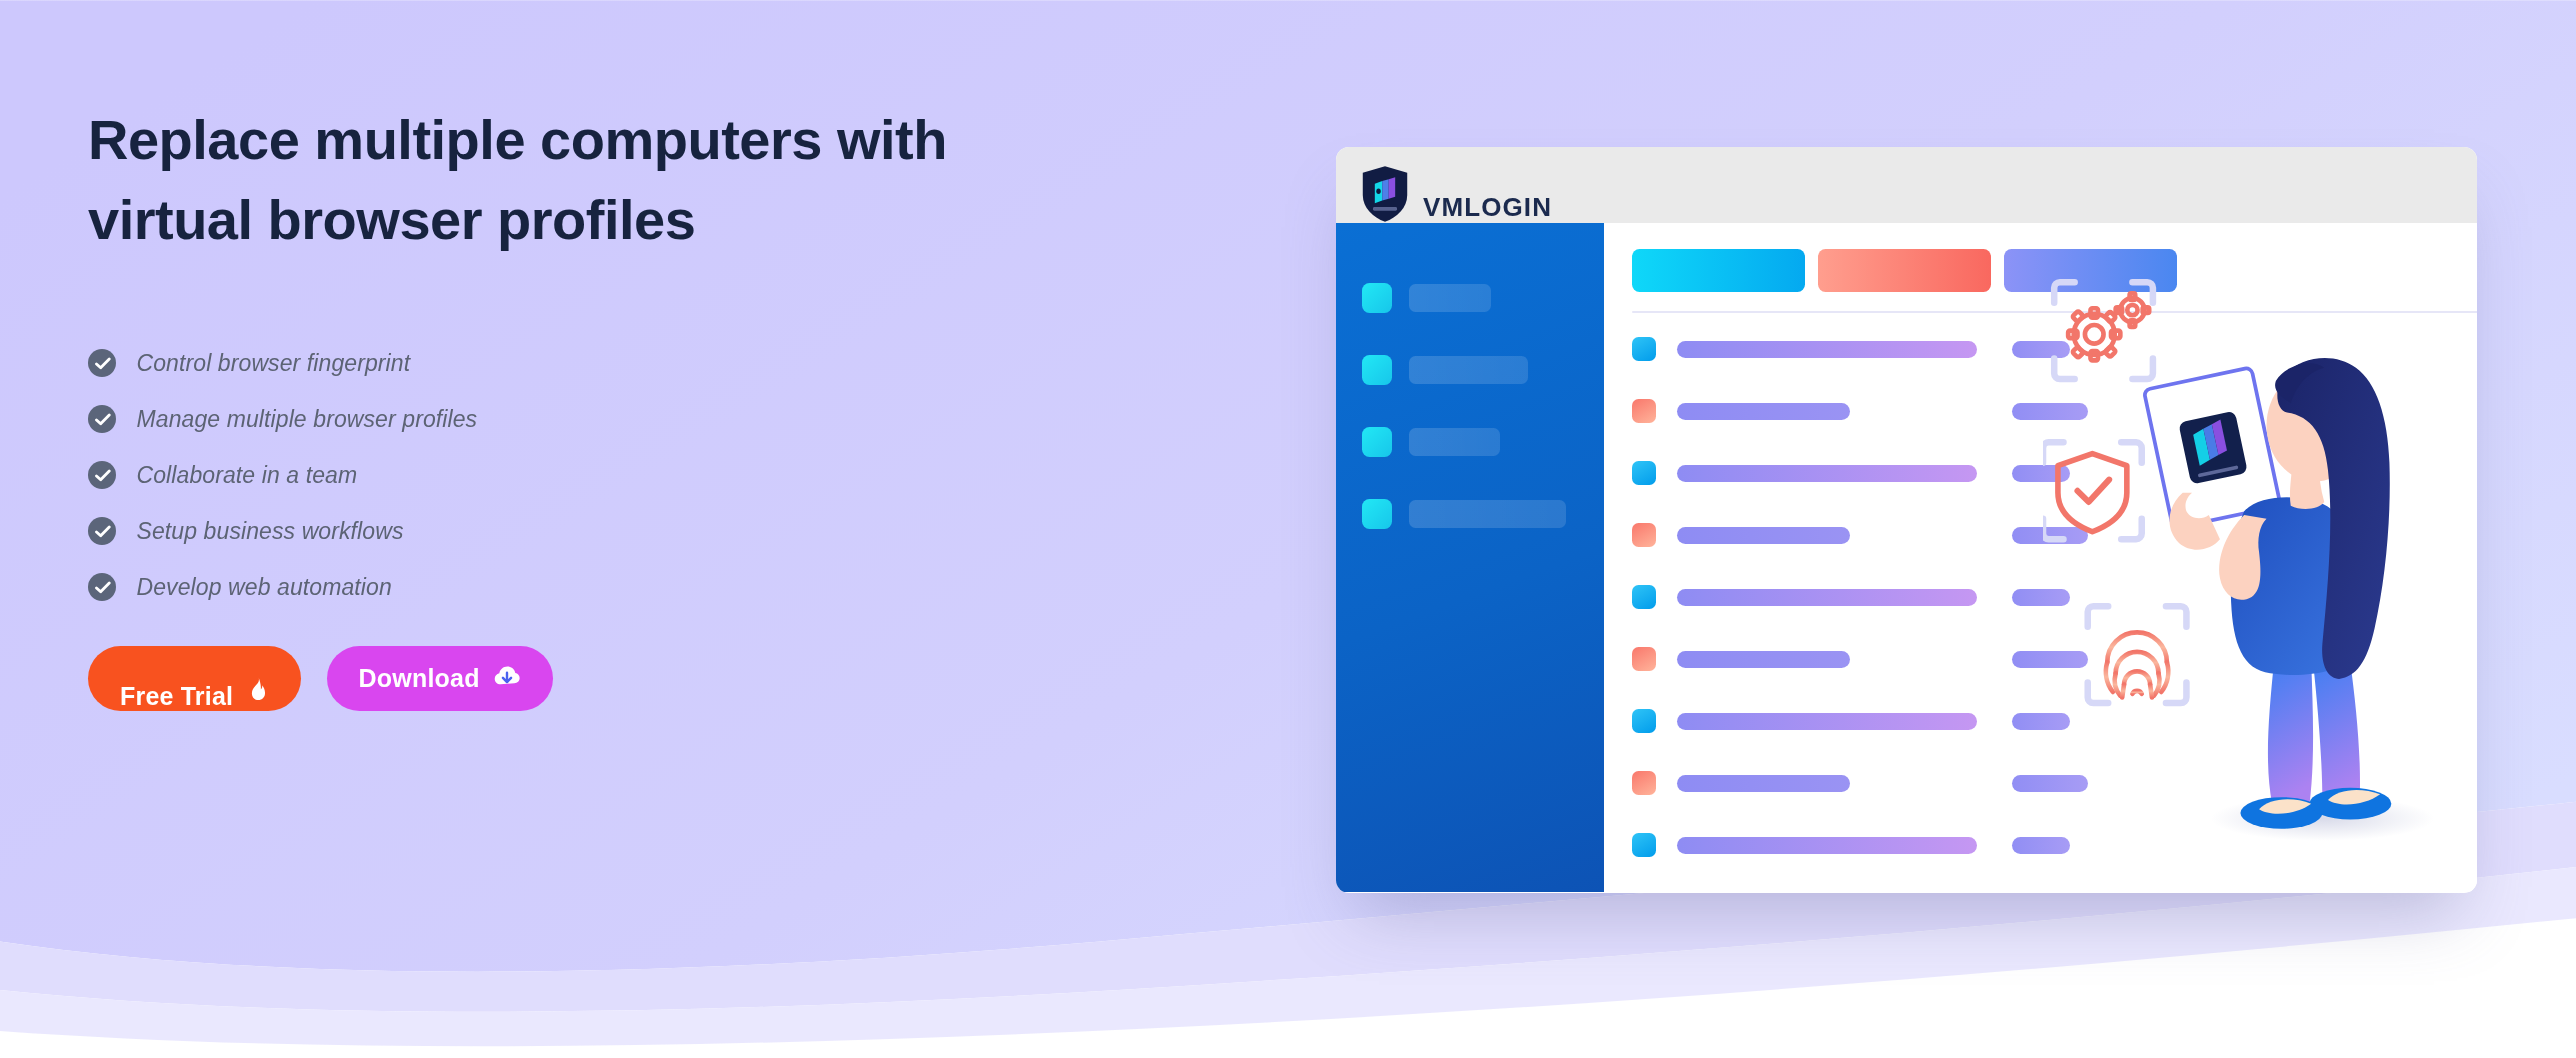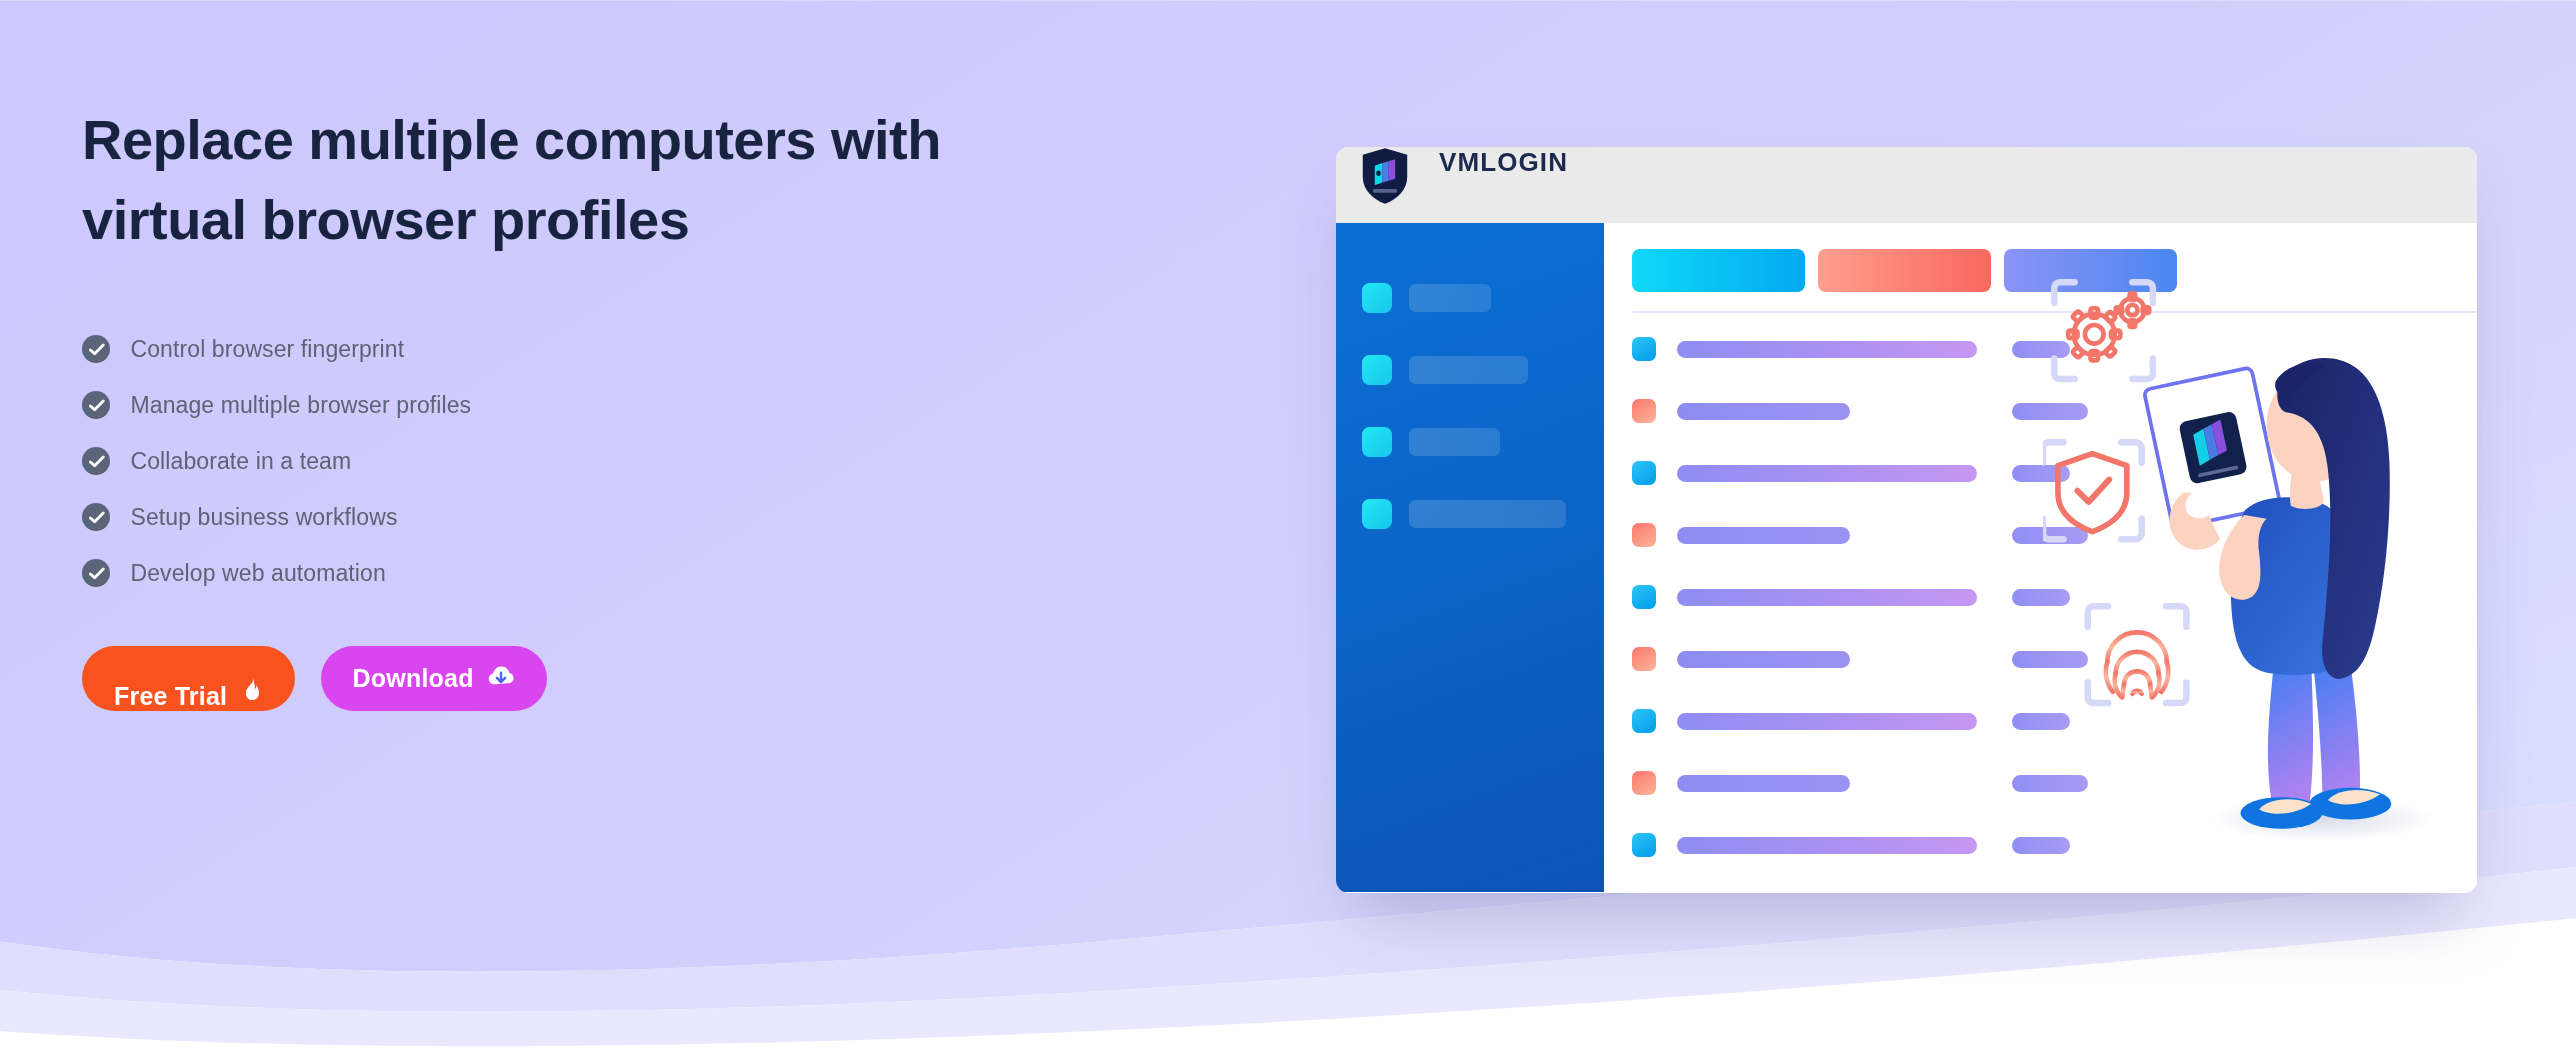--- a/index.html
+++ b/index.html
@@ -15,39 +15,40 @@
     position:absolute; inset:0; overflow:hidden;
     background:#ffffff;
   }
   .bg-main{
     position:absolute; left:0; top:0; width:2576px; height:1059px;
   }
   .bg-main svg{ display:block; width:2576px; height:1059px; }
 
   
   .left{
-    position:absolute; left:82px; top:112px; width:1212px;
+    position:absolute; left:88px; top:112px; width:1212px;
   }
   .headline{
     font-size:56px;
     line-height:1.0;
     font-weight:700;
     color:#17233f;
     letter-spacing:-0.5px;
     width:1165px;
   }
   .headline .l2{ display:block; margin-top:24px; }
 
   .features{
     margin-top:73px;
     list-style:none;
   }
   .feat{
-    display:flex; align-items:center;
+    display:flex; align-items:flex-end;
     height:56px;
+    font-style:italic;
   }
   .feat-ico{
     width:28px; height:28px; flex:0 0 28px;
     border-radius:50%;
     background:#5b657a;
     position:relative;
     margin-right:20.5px;
   }
   .feat-ico svg{ position:absolute; left:6.5px; top:7.5px; }
   .feat-label{
@@ -81,23 +82,22 @@
     left:1336px; top:147px;
     width:1141px; height:746px;
     border-radius:13px;
     background:#ffffff;
     box-shadow: 0 37px 65px -18.6px rgba(110,110,160,0.38);
     overflow:hidden;
   }
   .titlebar{
     height:76px;
     background:#eaeaea;
-    display:flex; align-items:flex-start;
+    display:flex; align-items:flex-end;
     padding-left:24px;
-    gap:16px;
   }
   .logo-mark{ width:50px; height:58px; flex:0 0 50px; }
   .logo-text{
     margin-left:13px;
     font-size:26px;
     font-weight:700;
     color:#1b2a4e;
     letter-spacing:1.1px;
   }
   .wbody{ display:flex; height:669px; }

